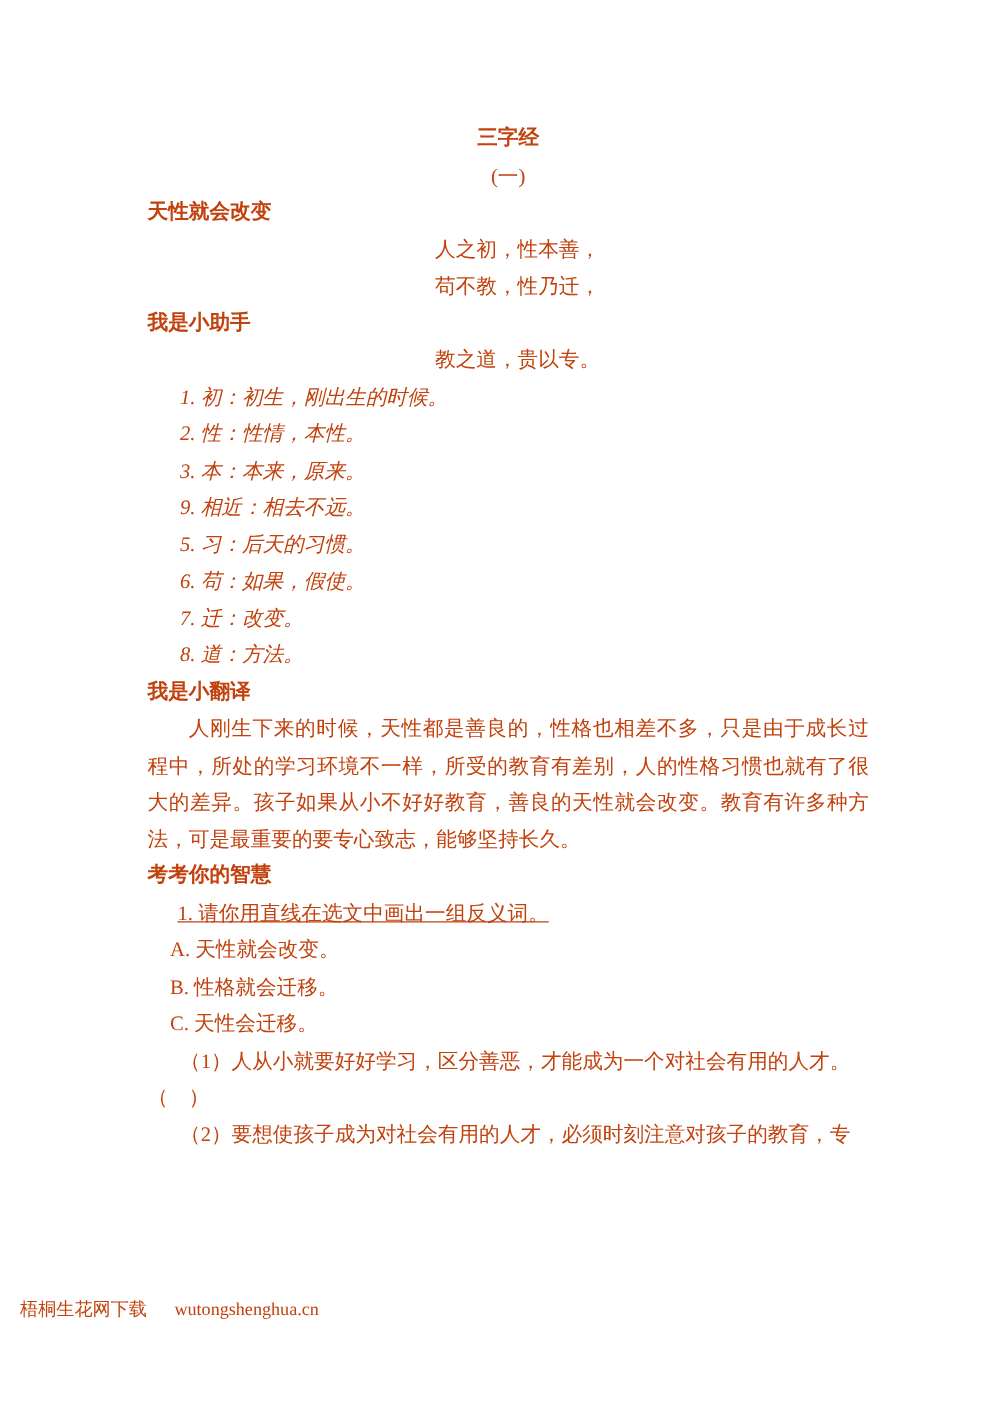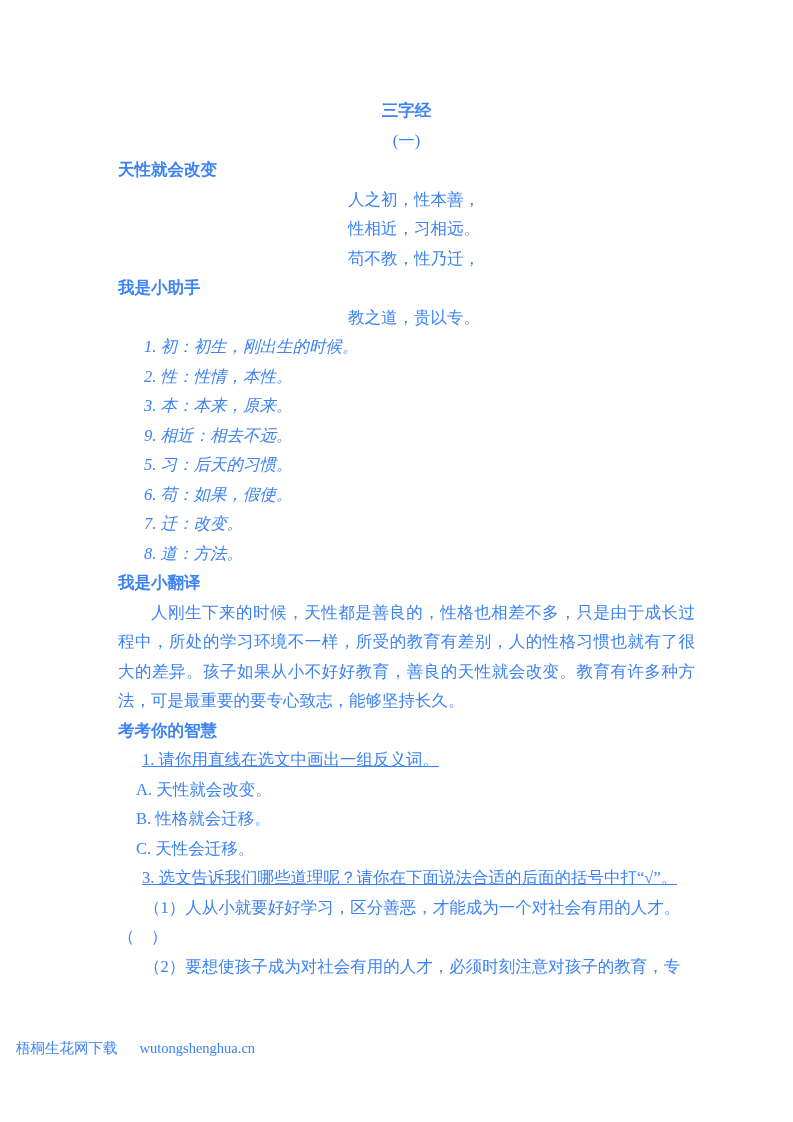--- a/index.html
+++ b/index.html
@@ -1,21 +1,21 @@
 <!DOCTYPE html>
 <html><head>
 <meta charset="utf-8">
 <style>
   html, body { margin: 0; padding: 0; background: #ffffff; }
   .page {
     position: relative;
     width: 793px;
     height: 1122px;
     background: #ffffff;
-    color: #3b82f6;
+    color: #c2410c;
     font-family: "Liberation Serif", serif;
     font-size: 16.5px;
     overflow: hidden;
   }
   .content {
     position: absolute;
     left: 118px;
     top: 96px;
     width: 577px;
     line-height: 29.5px;
@@ -52,21 +52,20 @@
 <body>
 
 <div class="page">
   <div class="content">
 
     <div class="line center heading">三字经</div>
     <div class="line center">(一)</div>
 
     <div class="line heading">天性就会改变</div>
     <div class="line poem-line">人之初，性本善，</div>
-    <div class="line poem-line">性相近，习相远。</div>
     <div class="line poem-line">苟不教，性乃迁，</div>
     <div class="line heading">我是小助手</div>
 
     <div class="line poem-line">教之道，贵以专。</div>
     <div class="line note-line">1. 初：初生，刚出生的时候。</div>
     <div class="line note-line">2. 性：性情，本性。</div>
     <div class="line note-line">3. 本：本来，原来。</div>
     <div class="line note-line">9. 相近：相去不远。</div>
     <div class="line note-line">5. 习：后天的习惯。</div>
     <div class="line note-line">6. 苟：如果，假使。</div>
@@ -74,21 +73,20 @@
     <div class="line note-line">8. 道：方法。</div>
 
     <div class="line heading">我是小翻译</div>
     <p class="para">人刚生下来的时候，天性都是善良的，性格也相差不多，只是由于成长过程中，所处的学习环境不一样，所受的教育有差别，人的性格习惯也就有了很大的差异。孩子如果从小不好好教育，善良的天性就会改变。教育有许多种方法，可是最重要的要专心致志，能够坚持长久。</p>
 
     <div class="line heading">考考你的智慧</div>
     <div class="line q-line">1. 请你用直线在选文中画出一组反义词。</div>
     <div class="line option-line">A. 天性就会改变。</div>
     <div class="line option-line">B. 性格就会迁移。</div>
     <div class="line option-line">C. 天性会迁移。</div>
-    <div class="line q-line">3. 选文告诉我们哪些道理呢？请你在下面说法合适的后面的括号中打“√”。</div>
     <div class="line sub-line">（1）人从小就要好好学习，区分善恶，才能成为一个对社会有用的人才。</div>
     <div class="line blank-line">（　）</div>
     <div class="line sub-line">（2）要想使孩子成为对社会有用的人才，必须时刻注意对孩子的教育，专</div>
 
   </div>
 
   <div class="footer">
     <span class="site-name">梧桐生花网下载</span><span class="site-url">wutongshenghua.cn</span>
   </div>
 </div>

